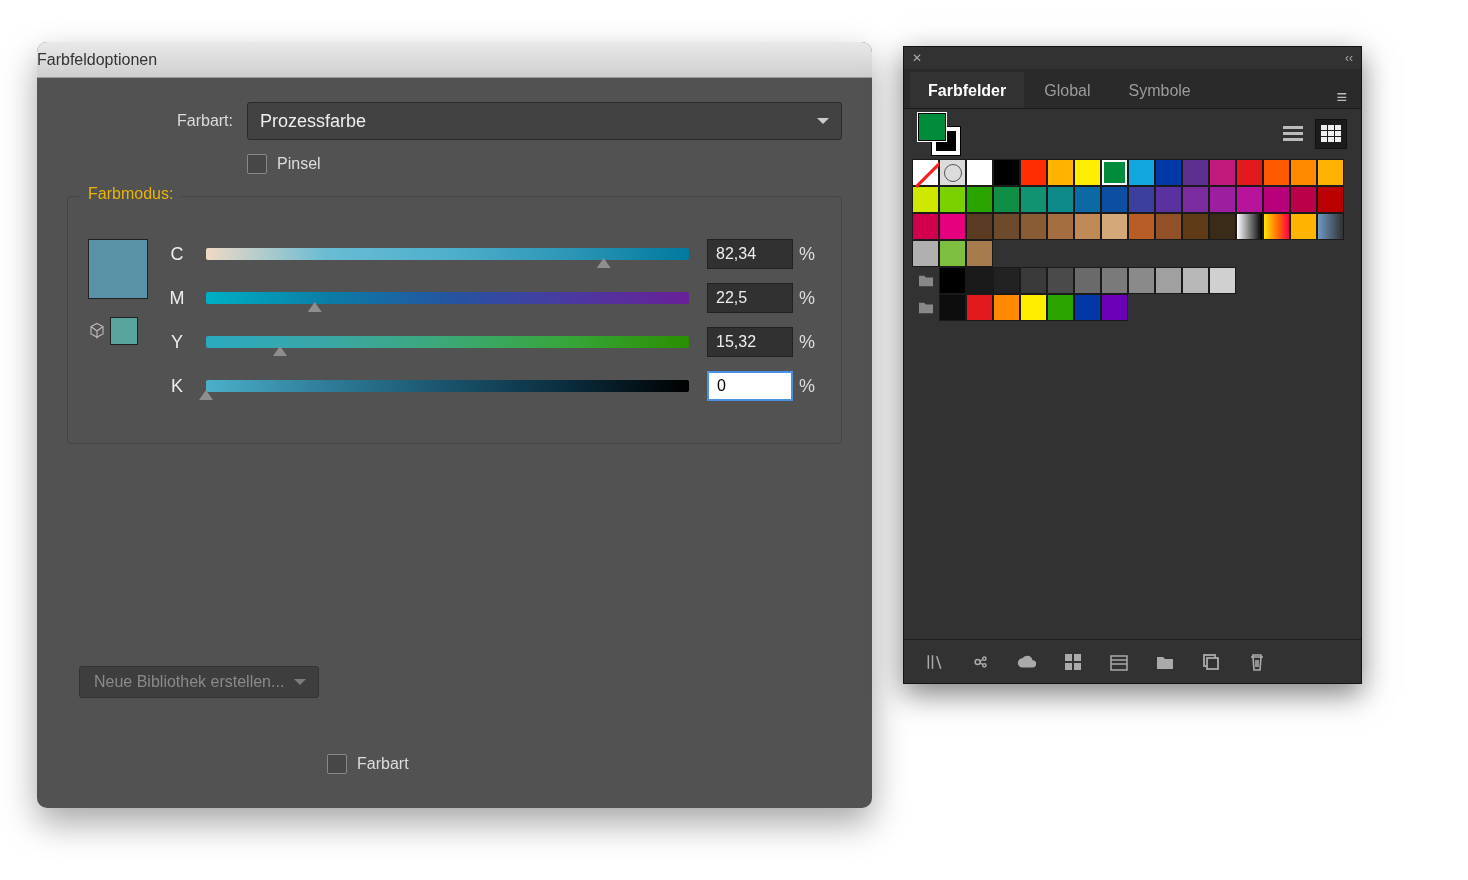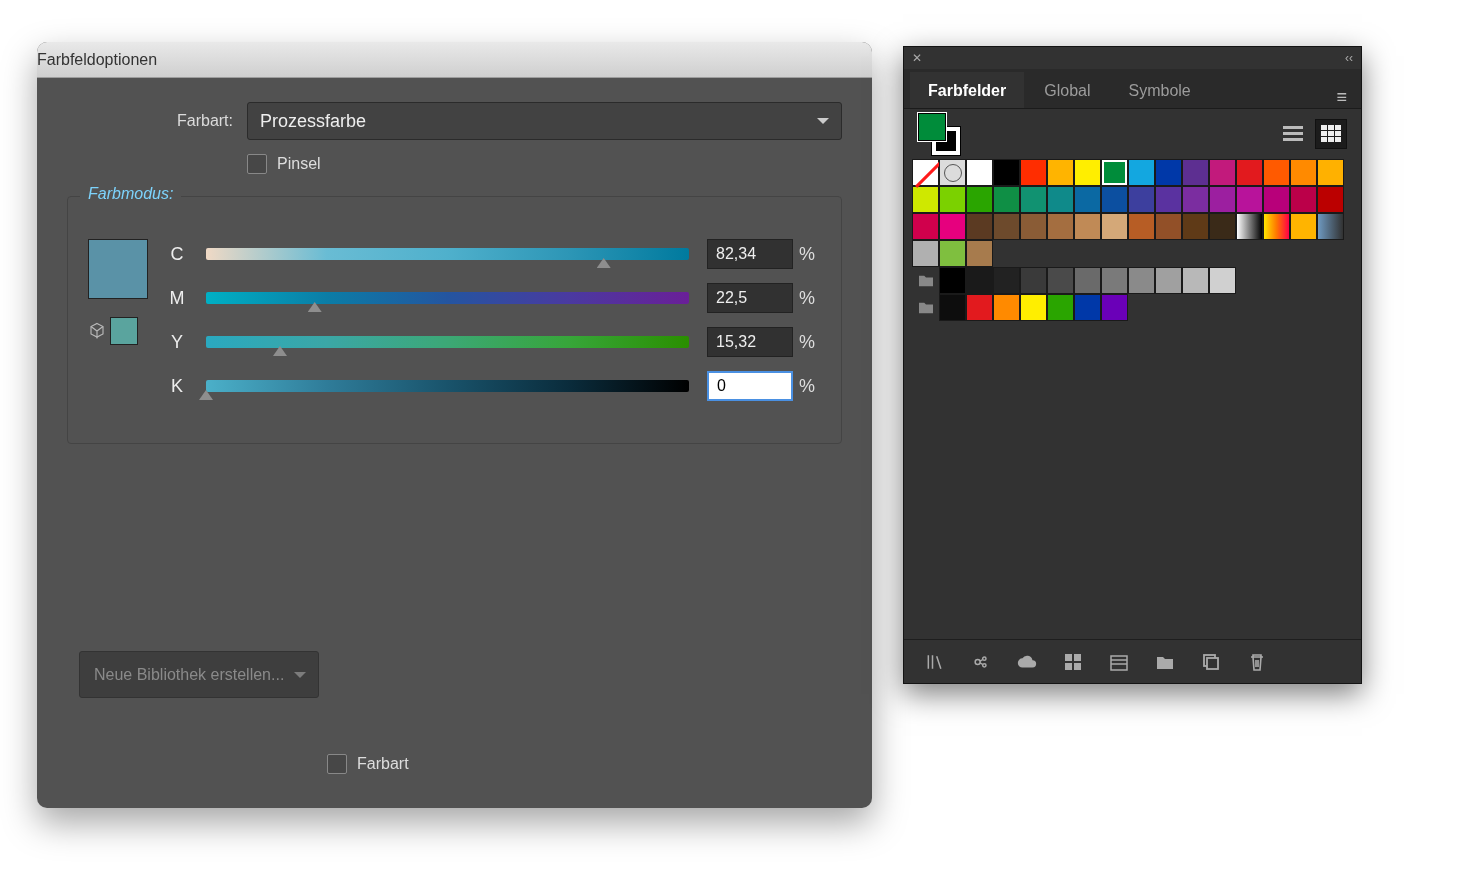--- a/index.html
+++ b/index.html
@@ -95,23 +95,22 @@
     border-radius: 4px;
     margin-top: 8px;
     padding: 18px 20px 28px 20px;
     position: relative;
   }
   .fieldset-legend {
     position: absolute;
     top: -12px; left: 12px;
     background: #525252;
     padding: 0 8px;
-    color: #7dd3fc;
+    color: #eab308;
     font-size: 16px;
-    font-style: italic;
   }
   .fm-select {
     margin-left: 160px;
     width: 580px;
   }
   .cmyk-area {
     display: flex;
     margin-top: 24px;
   }
   .swatch-col {
@@ -185,21 +184,21 @@
   
   .lib-row {
     position: absolute;
     bottom: 110px;
     left: 42px; right: 42px;
     display: flex;
     align-items: center;
     gap: 14px;
   }
   .lib-select {
-    height: 47px;
+    height: 32px;
     background: #3e3e3e;
     border: 1px solid #333;
     border-radius: 3px;
     color: #8a8a8a;
     font-size: 16px;
     padding: 0 12px 0 14px;
     display: flex;
     align-items: center;
     gap: 10px;
   }

